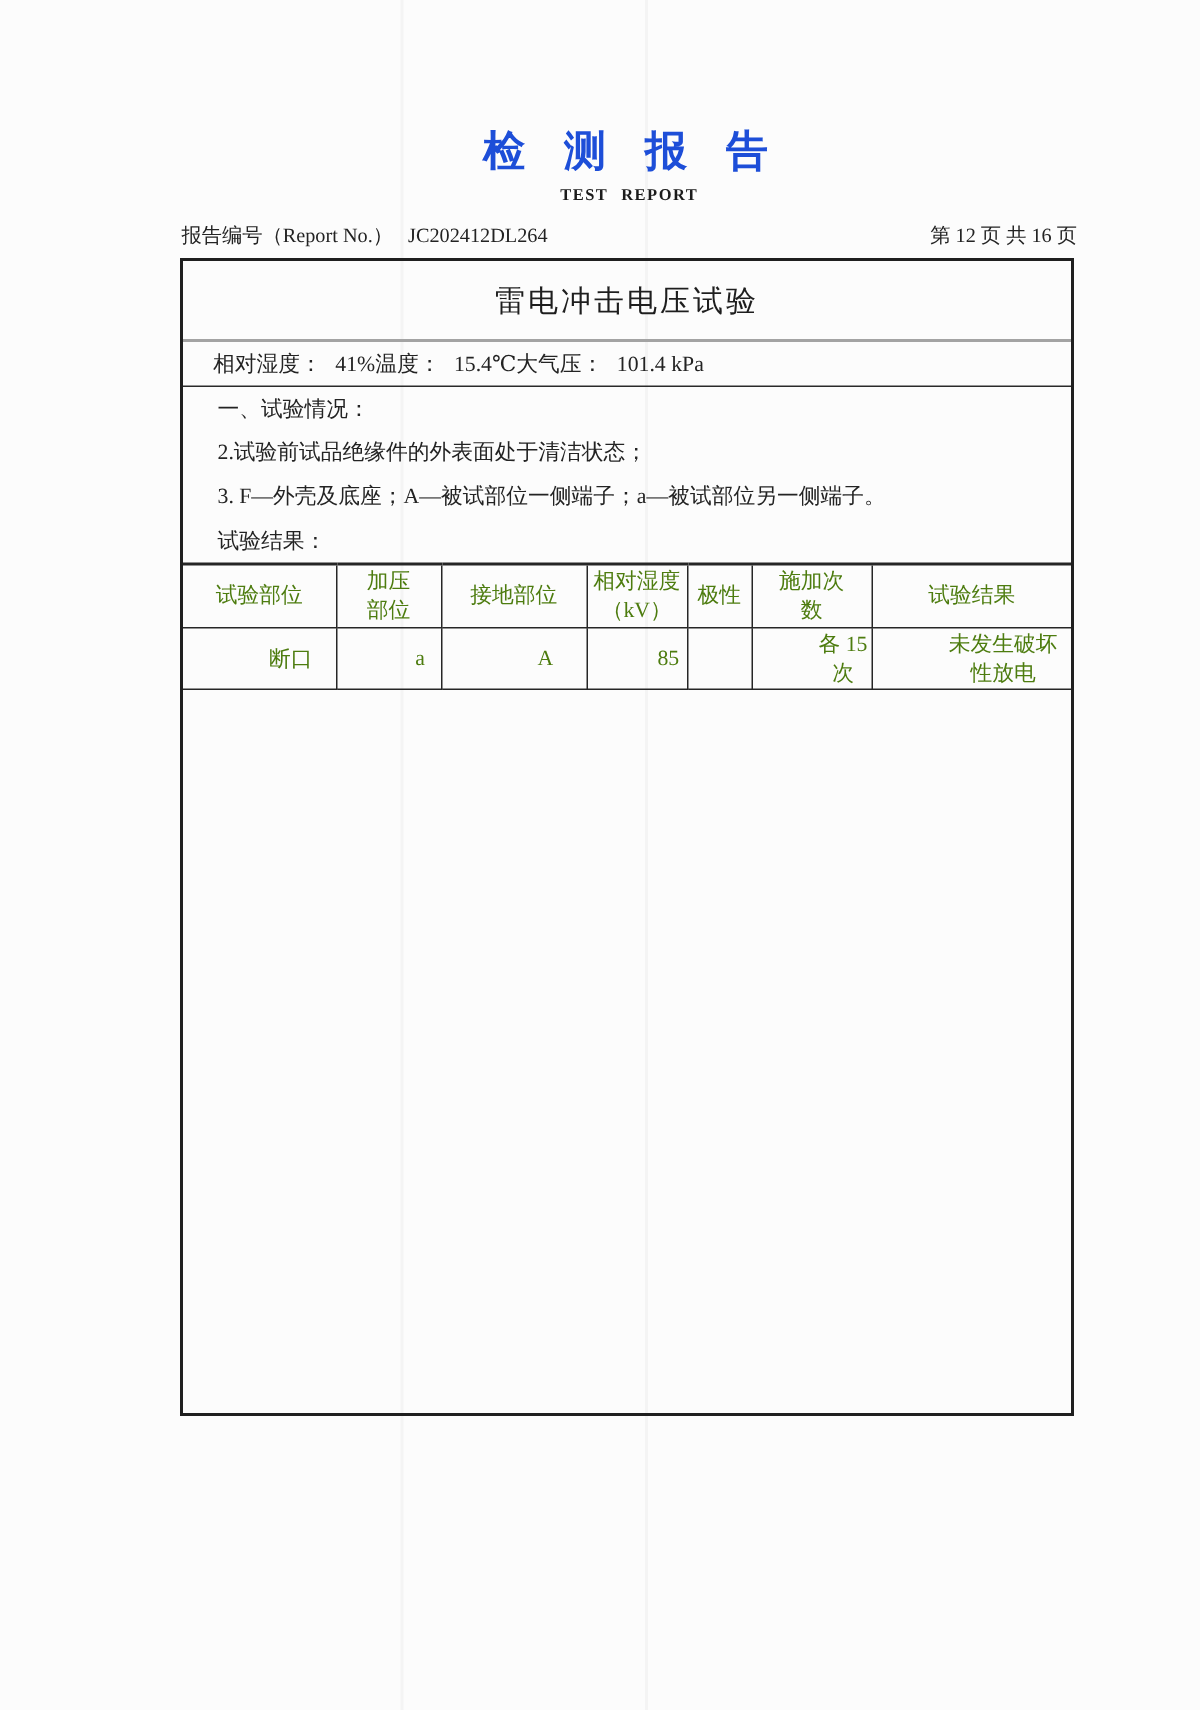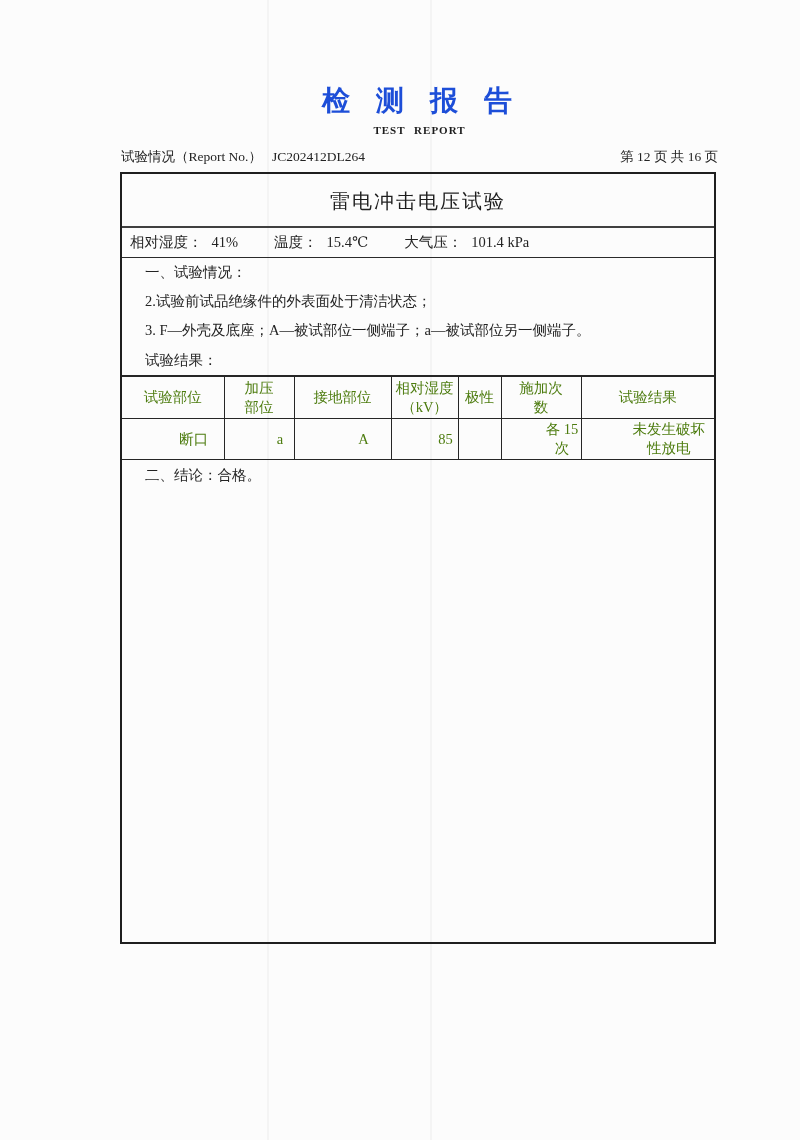--- a/index.html
+++ b/index.html
@@ -30,28 +30,28 @@
   }
   .report-no .val { margin-left:10px; }
 
   .report-box {
     position:absolute; left:120px; top:172px; width:596px; height:772px;
     border:2.5px solid #1f1f1f; background:transparent;
   }
   .box-title {
     height:54px; line-height:54px; text-align:center;
     font-size:20px; letter-spacing:2px; color:#1e1e1e;
-    border-bottom:2px solid #404040;
+    border-bottom:2px solid #a3a3a3;
   }
   .env-row {
-    height:30px; display:flex; align-items:center; padding-left:8px;
+    height:30px; display:flex; align-items:center; padding-left:20px;
     font-size:14.5px; border-bottom:1.5px solid #2a2a2a;
   }
   .env-item { white-space:nowrap; }
-  .env-item + .env-item { margin-left:36px; }
+  .env-item + .env-item { }
   .env-item .val { margin-left:9px; }
 
   .body-lines { font-size:14.5px; }
   .line { height:29.2px; display:flex; align-items:center; padding-left:23px; white-space:nowrap; }
 
   table.results {
     width:100%; border-collapse:collapse; table-layout:fixed;
     font-size:14.5px; color:#4d7c0f;
   }
   table.results th, table.results td {
@@ -70,21 +70,21 @@
 <body>
 
 <div class="scan-line a"></div>
 <div class="scan-line b"></div>
 
 <div class="title-cn">检 测 报 告</div>
 <div class="title-en">TEST REPORT</div>
 
 <div class="meta-row">
   <div class="report-no">
-    <span class="lbl">试验情况（Report No.）</span><span class="val">JC202412DL264</span>
+    <span class="lbl">报告编号（Report No.）</span><span class="val">JC202412DL264</span>
   </div>
   <div class="page-indicator">第 12 页 共 16 页</div>
 </div>
 
 <div class="report-box">
   <div class="box-title">雷电冲击电压试验</div>
 
   <div class="env-row">
     <span class="env-item">
       <span>相对湿度：</span><span class="val">41%</span>
@@ -132,14 +132,13 @@
         <td>a</td>
         <td>A</td>
         <td>85</td>
         <td>+、-</td>
         <td>各 15 次</td>
         <td>未发生破坏性放电</td>
       </tr>
     </tbody>
   </table>
 
-  <div class="line conclusion">二、结论：合格。</div>
 </div>
 
 </body></html>

